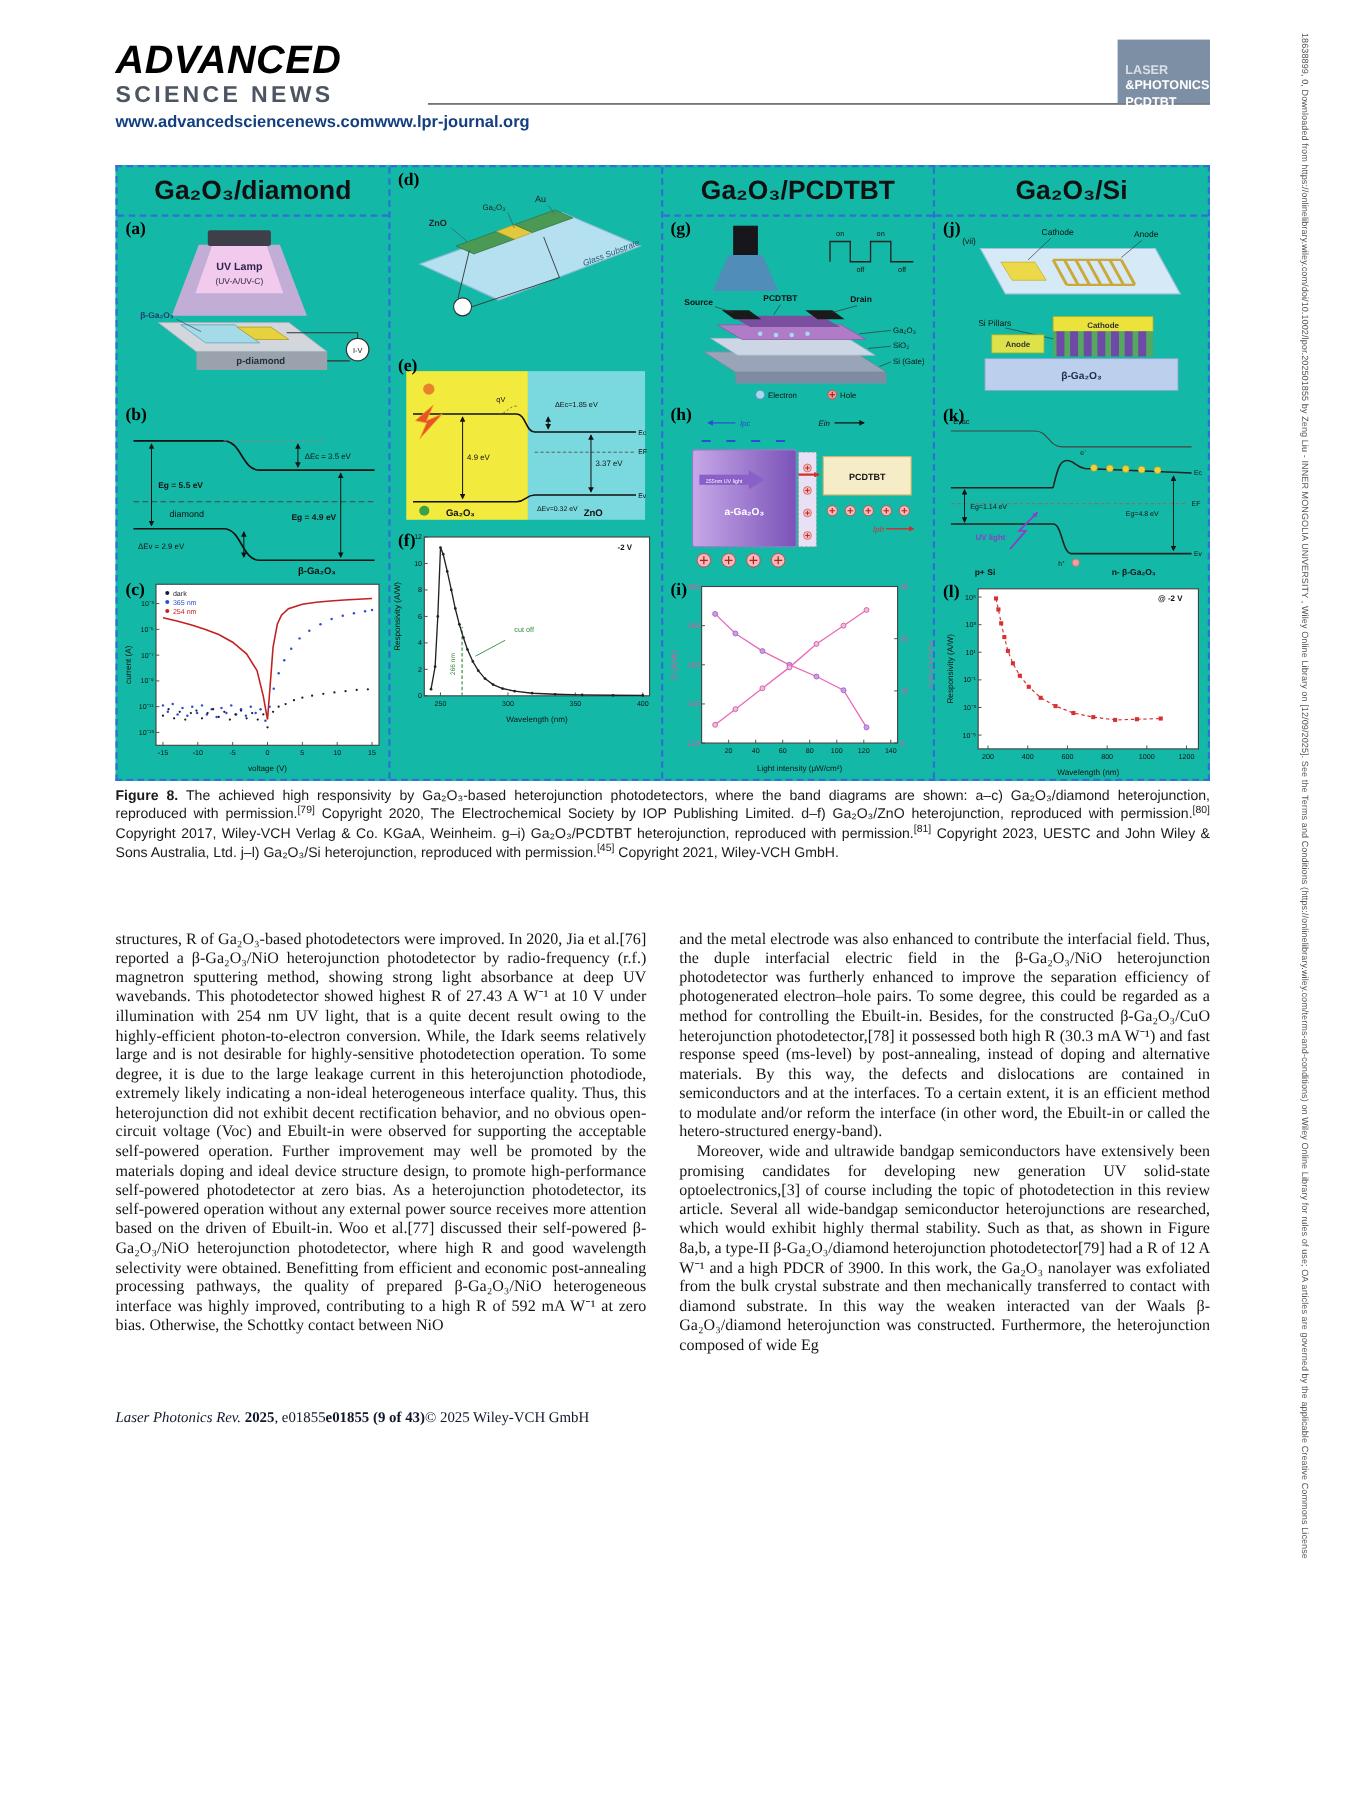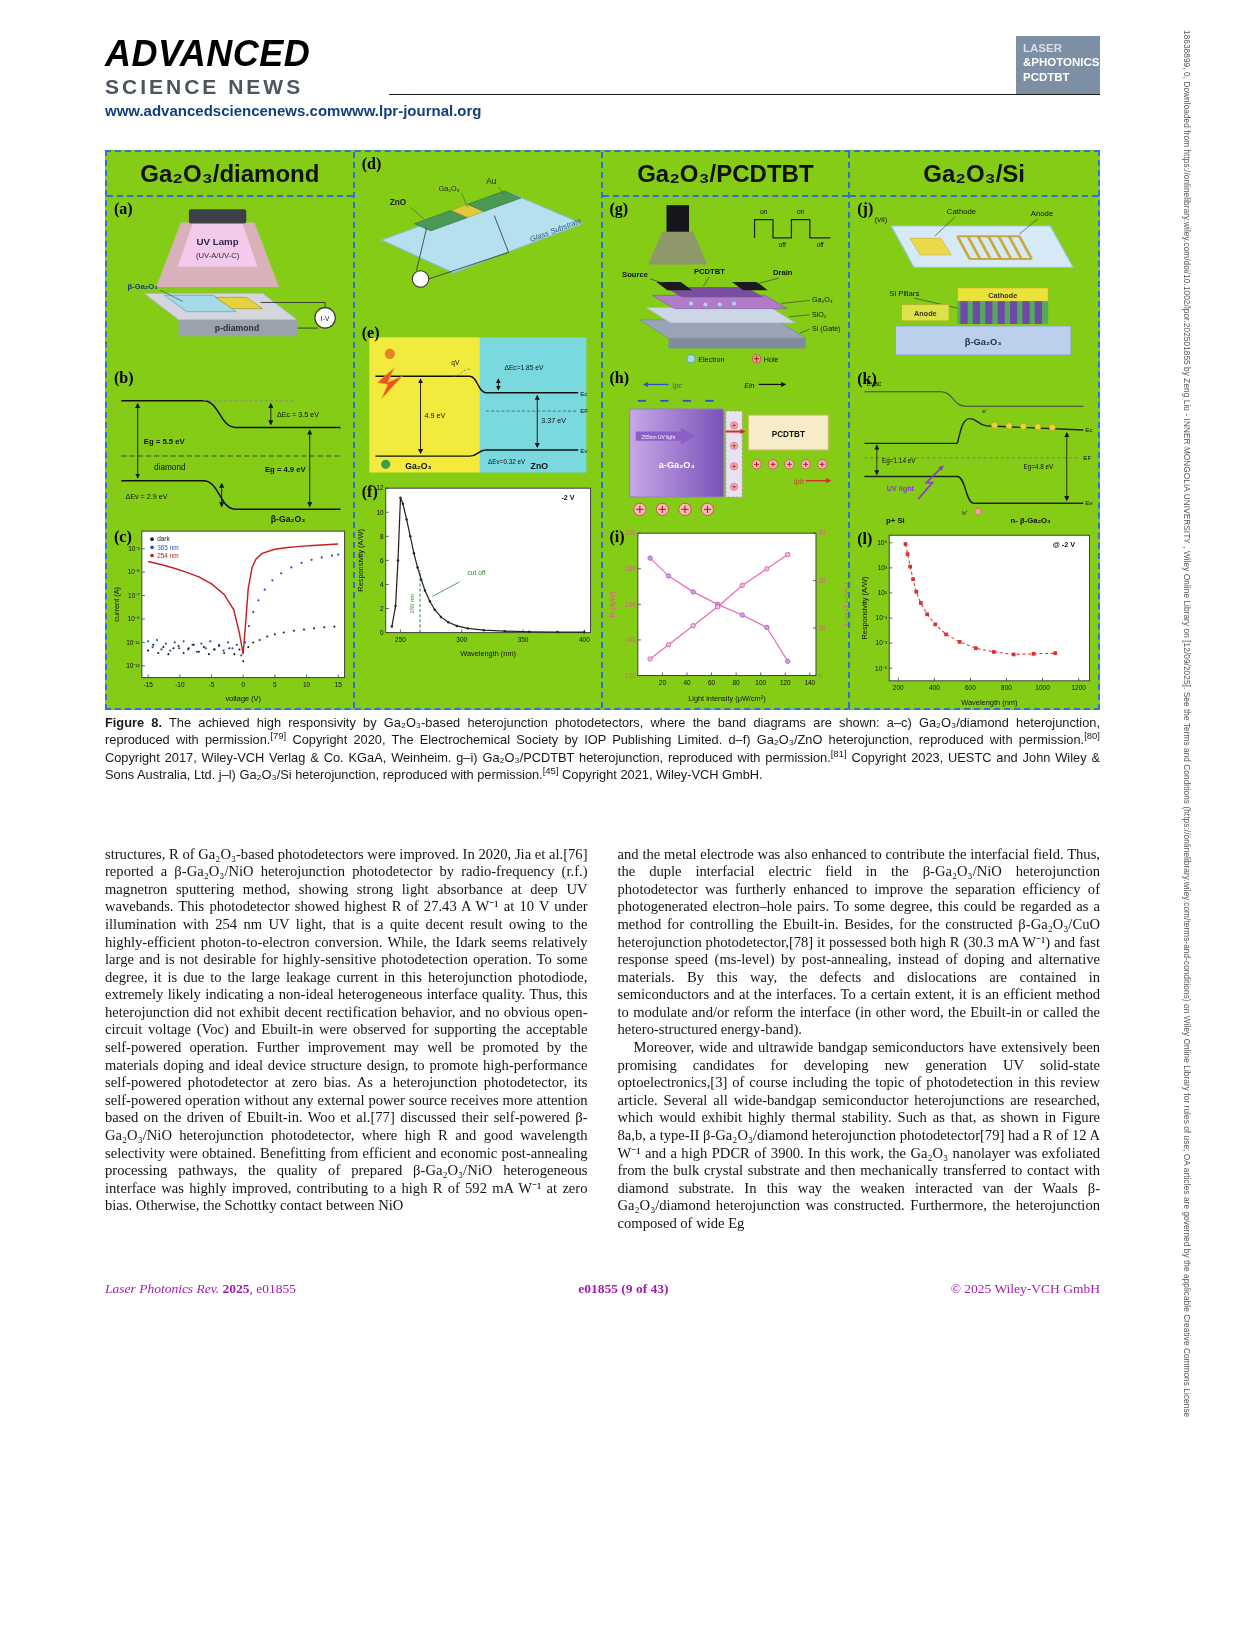--- a/index.html
+++ b/index.html
@@ -5,42 +5,42 @@
   *{margin:0;padding:0;box-sizing:border-box;}
   html,body{background:#fff;}
   body{width:1241px;height:1630px;position:relative;font-family:"Liberation Sans",sans-serif;color:#111;overflow:hidden;}
   .content{position:absolute;left:105px;top:0;width:995px;}
   
   .header{position:relative;height:88px;margin-top:36px;text-decoration:underline;}
   .brand{position:absolute;left:0;top:0;}
   .brand-line1{font-size:36px;font-weight:900;font-style:italic;letter-spacing:.5px;line-height:1;color:#000;}
   .brand-line2{font-size:21px;font-weight:bold;color:#4c5560;letter-spacing:3px;margin-top:3px;}
   .header-rule{position:absolute;left:284px;right:0;top:58px;border-top:1.6px solid #1a1a1a;}
-  .badge{position:absolute;right:0;top:0;width:84px;height:58px;background:#7d8fa5;color:#fff;font-weight:bold;font-size:11.5px;line-height:1.25;padding:5px 7px;}
+  .badge{position:absolute;right:0;top:0;width:84px;height:58px;background:#7d8fa5;color:#fff;font-weight:bold;font-size:11.5px;line-height:1.25;padding:21px 7px;}
   .badge .bl0{color:#d9dfe7;}
   .urls{position:absolute;left:0;right:0;top:66px;display:flex;justify-content:flex-start;}
   .urls a{font-size:15px;font-weight:bold;color:#133f80;text-decoration:none;}
   
-  .fig-box{margin-top:26px;border:2px dashed #2f6fd6;display:grid;grid-template-columns:1fr 1fr 1fr 1fr;background:#84cc16;}
+  .fig-box{margin-top:26px;border:2px dashed #2f6fd6;display:grid;grid-template-columns:1fr 1fr 1fr 1fr;background:#14b8a6;}
   .fig-col{border-right:2px dashed #2f6fd6;min-width:0;}
   .fig-col:last-child{border-right:none;}
   .fig-title{font-size:24px;font-weight:bold;text-align:center;padding:8px 0 7px;border-bottom:2px dashed #2f6fd6;white-space:nowrap;}
   .fig-panel{position:relative;}
   .fig-panel svg{display:block;width:100%;height:auto;font-family:"Liberation Sans",sans-serif;}
   .panel-letter{position:absolute;top:3px;left:7px;font-size:16px;font-weight:bold;font-family:"Liberation Serif",serif;color:#000;z-index:2;}
   
   .caption{margin-top:4px;font-size:12.8px;line-height:1.36;text-align:justify;color:#1a1a1a;}
   .caption b{font-weight:bold;}
   .caption sup{font-size:9.5px;vertical-align:super;line-height:0;}
   
   .body-cols{margin-top:62px;display:flex;gap:30px;font-family:"Liberation Serif",serif;font-size:14.6px;line-height:17.6px;text-align:justify;color:#141414;}
   .body-col{flex:1;min-width:0;}
   .body-col p.indent{text-indent:16px;}
   
-  .footer{margin-top:48px;display:flex;justify-content:space-between;align-items:baseline;font-family:"Liberation Serif",serif;font-size:13.5px;color:#a21caf;}
+  .footer{margin-top:48px;display:flex;align-items:baseline;font-family:"Liberation Serif",serif;font-size:13.5px;color:#0f172a;}
   .footer .f-center{font-weight:bold;}
   .footer i{font-style:italic;}
   .footer b{font-weight:bold;}
   
   .side-note{position:absolute;top:30px;right:50px;height:1570px;writing-mode:vertical-rl;font-size:8.2px;color:#555;letter-spacing:.1px;line-height:1.1;}
 </style>
 </head>
 <body>
 
 <div class="content">

